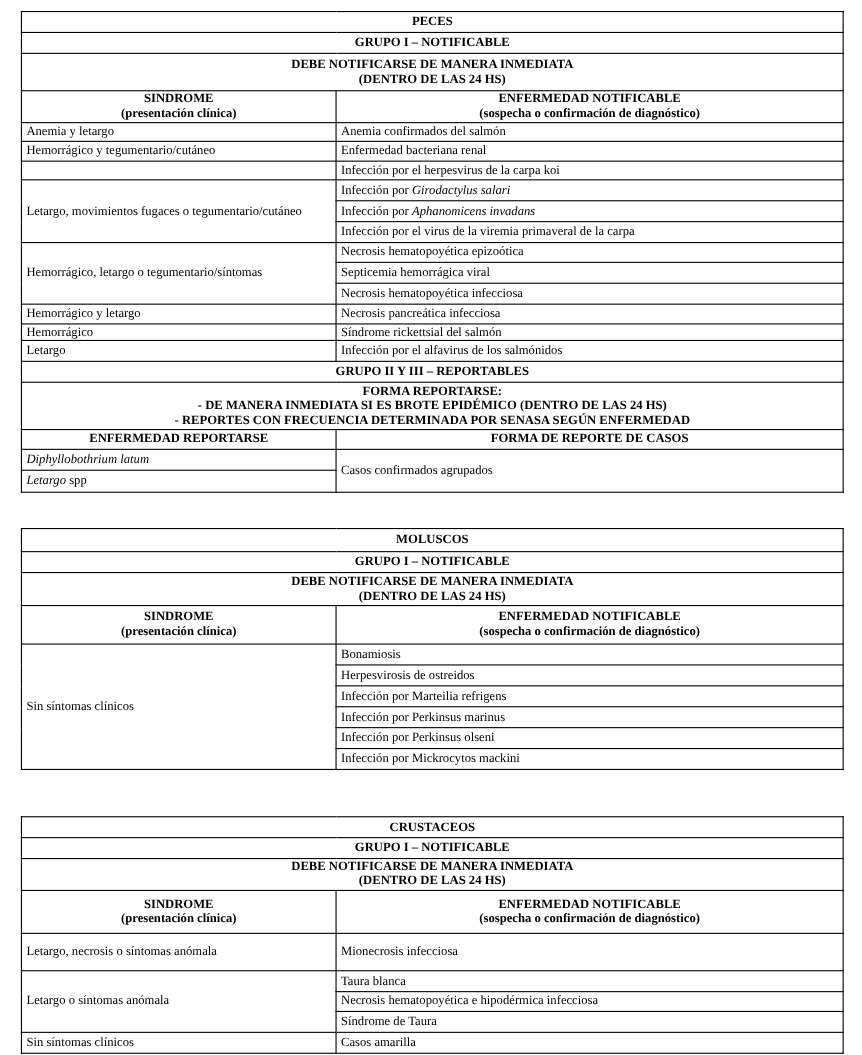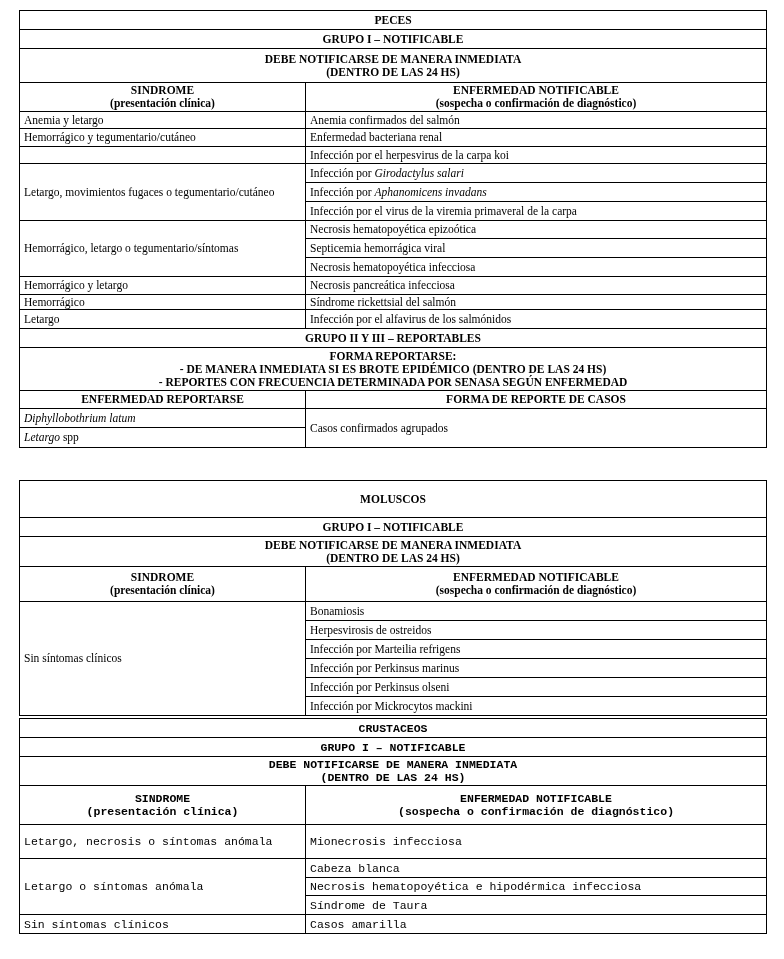--- a/index.html
+++ b/index.html
@@ -111,21 +111,21 @@
   </tr>
 </tbody>
   </table>
 
 <table class="doc" style="top:480px;">
   <colgroup>
       <col class="left">
       <col class="right">
     </colgroup>
   <tbody>
-      <tr style="height:37px">
+      <tr style="height:21px">
         <td colspan="2" class="c b">MOLUSCOS</td>
       </tr>
   <tr style="height:19px">
         <td colspan="2" class="c b">GRUPO I – NOTIFICABLE</td>
       </tr>
   <tr style="height:30px">
         <td colspan="2" class="c b">
     <div>DEBE NOTIFICARSE DE MANERA INMEDIATA</div>
     <div>(DENTRO DE LAS  24 HS)</div>
   </td>
@@ -155,21 +155,21 @@
       </tr>
   <tr style="height:19px">
         <td>Infección por Perkinsus olseni</td>
       </tr>
   <tr style="height:19px">
         <td>Infección por Mickrocytos mackini</td>
       </tr>
 </tbody>
   </table>
 
-<table class="doc" style="top:718px;font-family:Liberation Mono, monospace;">
+<table class="doc" style="top:742px;">
   <colgroup>
       <col class="left">
       <col class="right">
     </colgroup>
   <tbody>
       <tr style="height:19px">
         <td colspan="2" class="c b">CRUSTACEOS</td>
       </tr>
   <tr style="height:19px">
         <td colspan="2" class="c b">GRUPO I – NOTIFICABLE</td>
@@ -189,21 +189,21 @@
       <div>ENFERMEDAD NOTIFICABLE</div>
       <div>(sospecha o confirmación de diagnóstico)</div>
     </td>
   </tr>
   <tr style="height:34px">
     <td>Letargo, necrosis o síntomas anómala</td>
     <td>Mionecrosis infecciosa</td>
   </tr>
   <tr style="height:19px">
     <td rowspan="3">Letargo o síntomas anómala</td>
-    <td>Cabeza blanca</td>
+    <td>Taura blanca</td>
   </tr>
   <tr style="height:18px">
         <td>Necrosis hematopoyética e hipodérmica infecciosa</td>
       </tr>
   <tr style="height:19px">
         <td>Síndrome de Taura</td>
       </tr>
   <tr style="height:19px">
     <td>Sin síntomas clínicos</td>
     <td>Casos amarilla</td>

